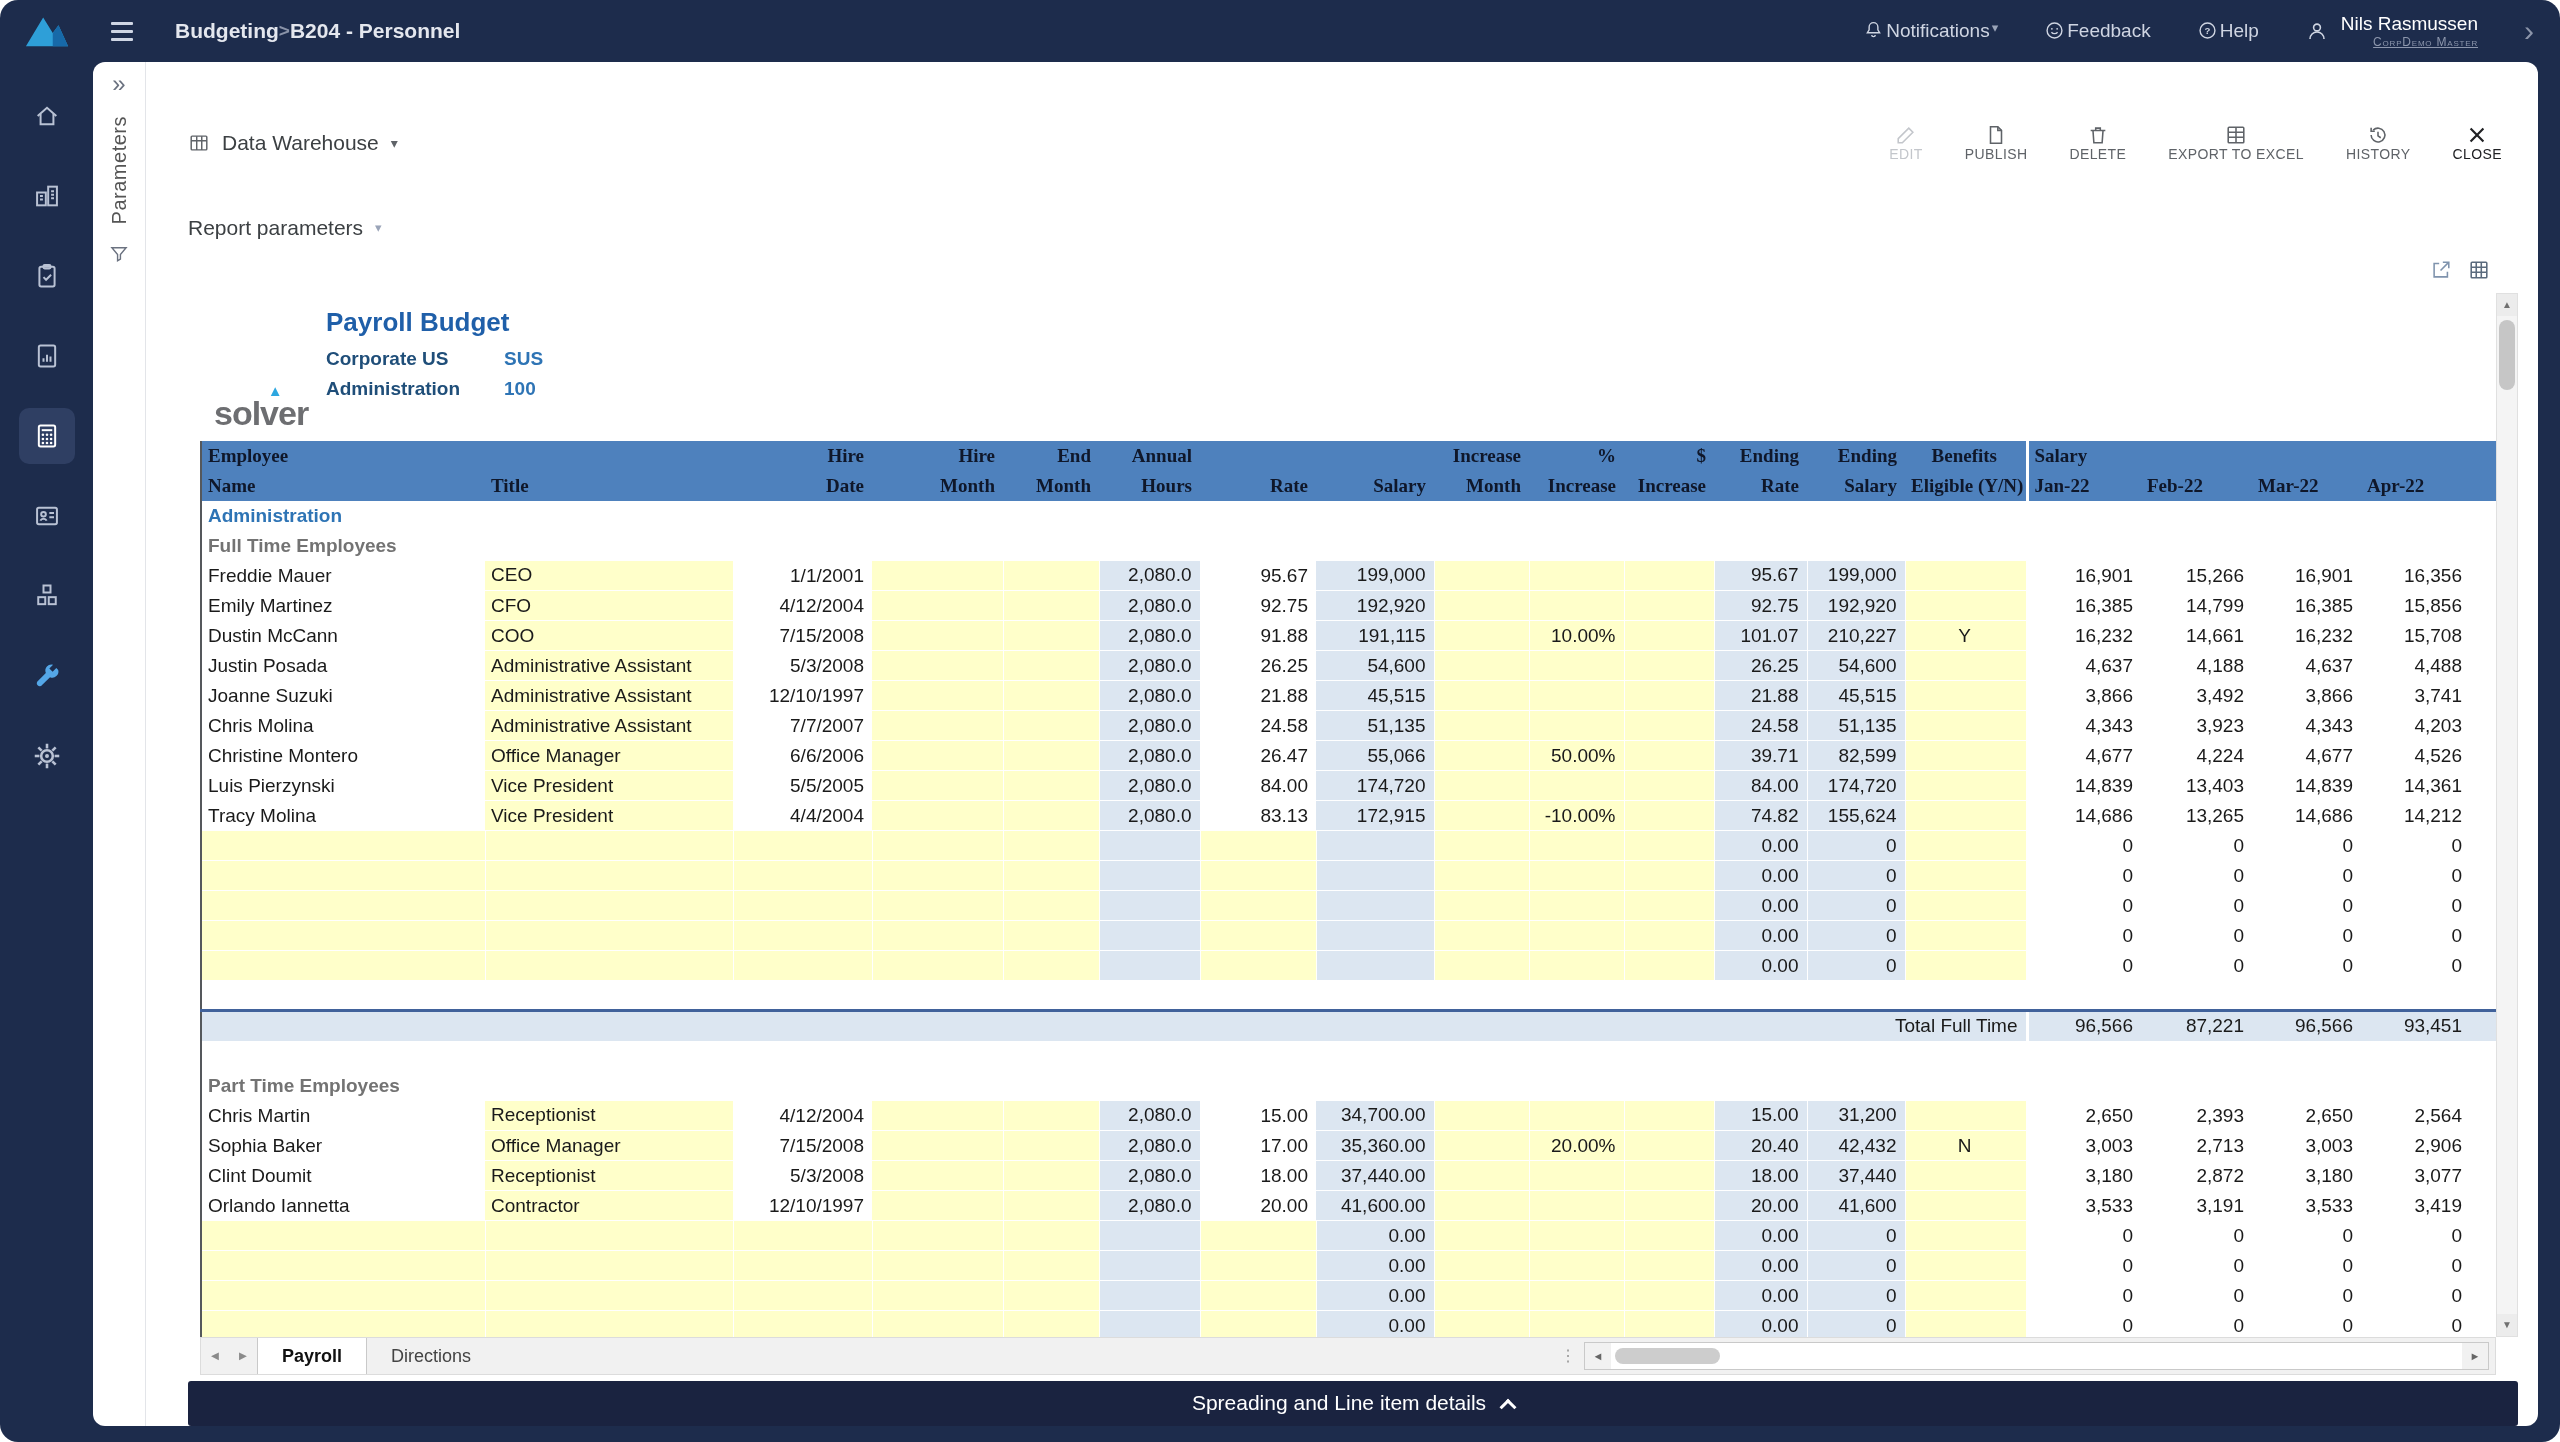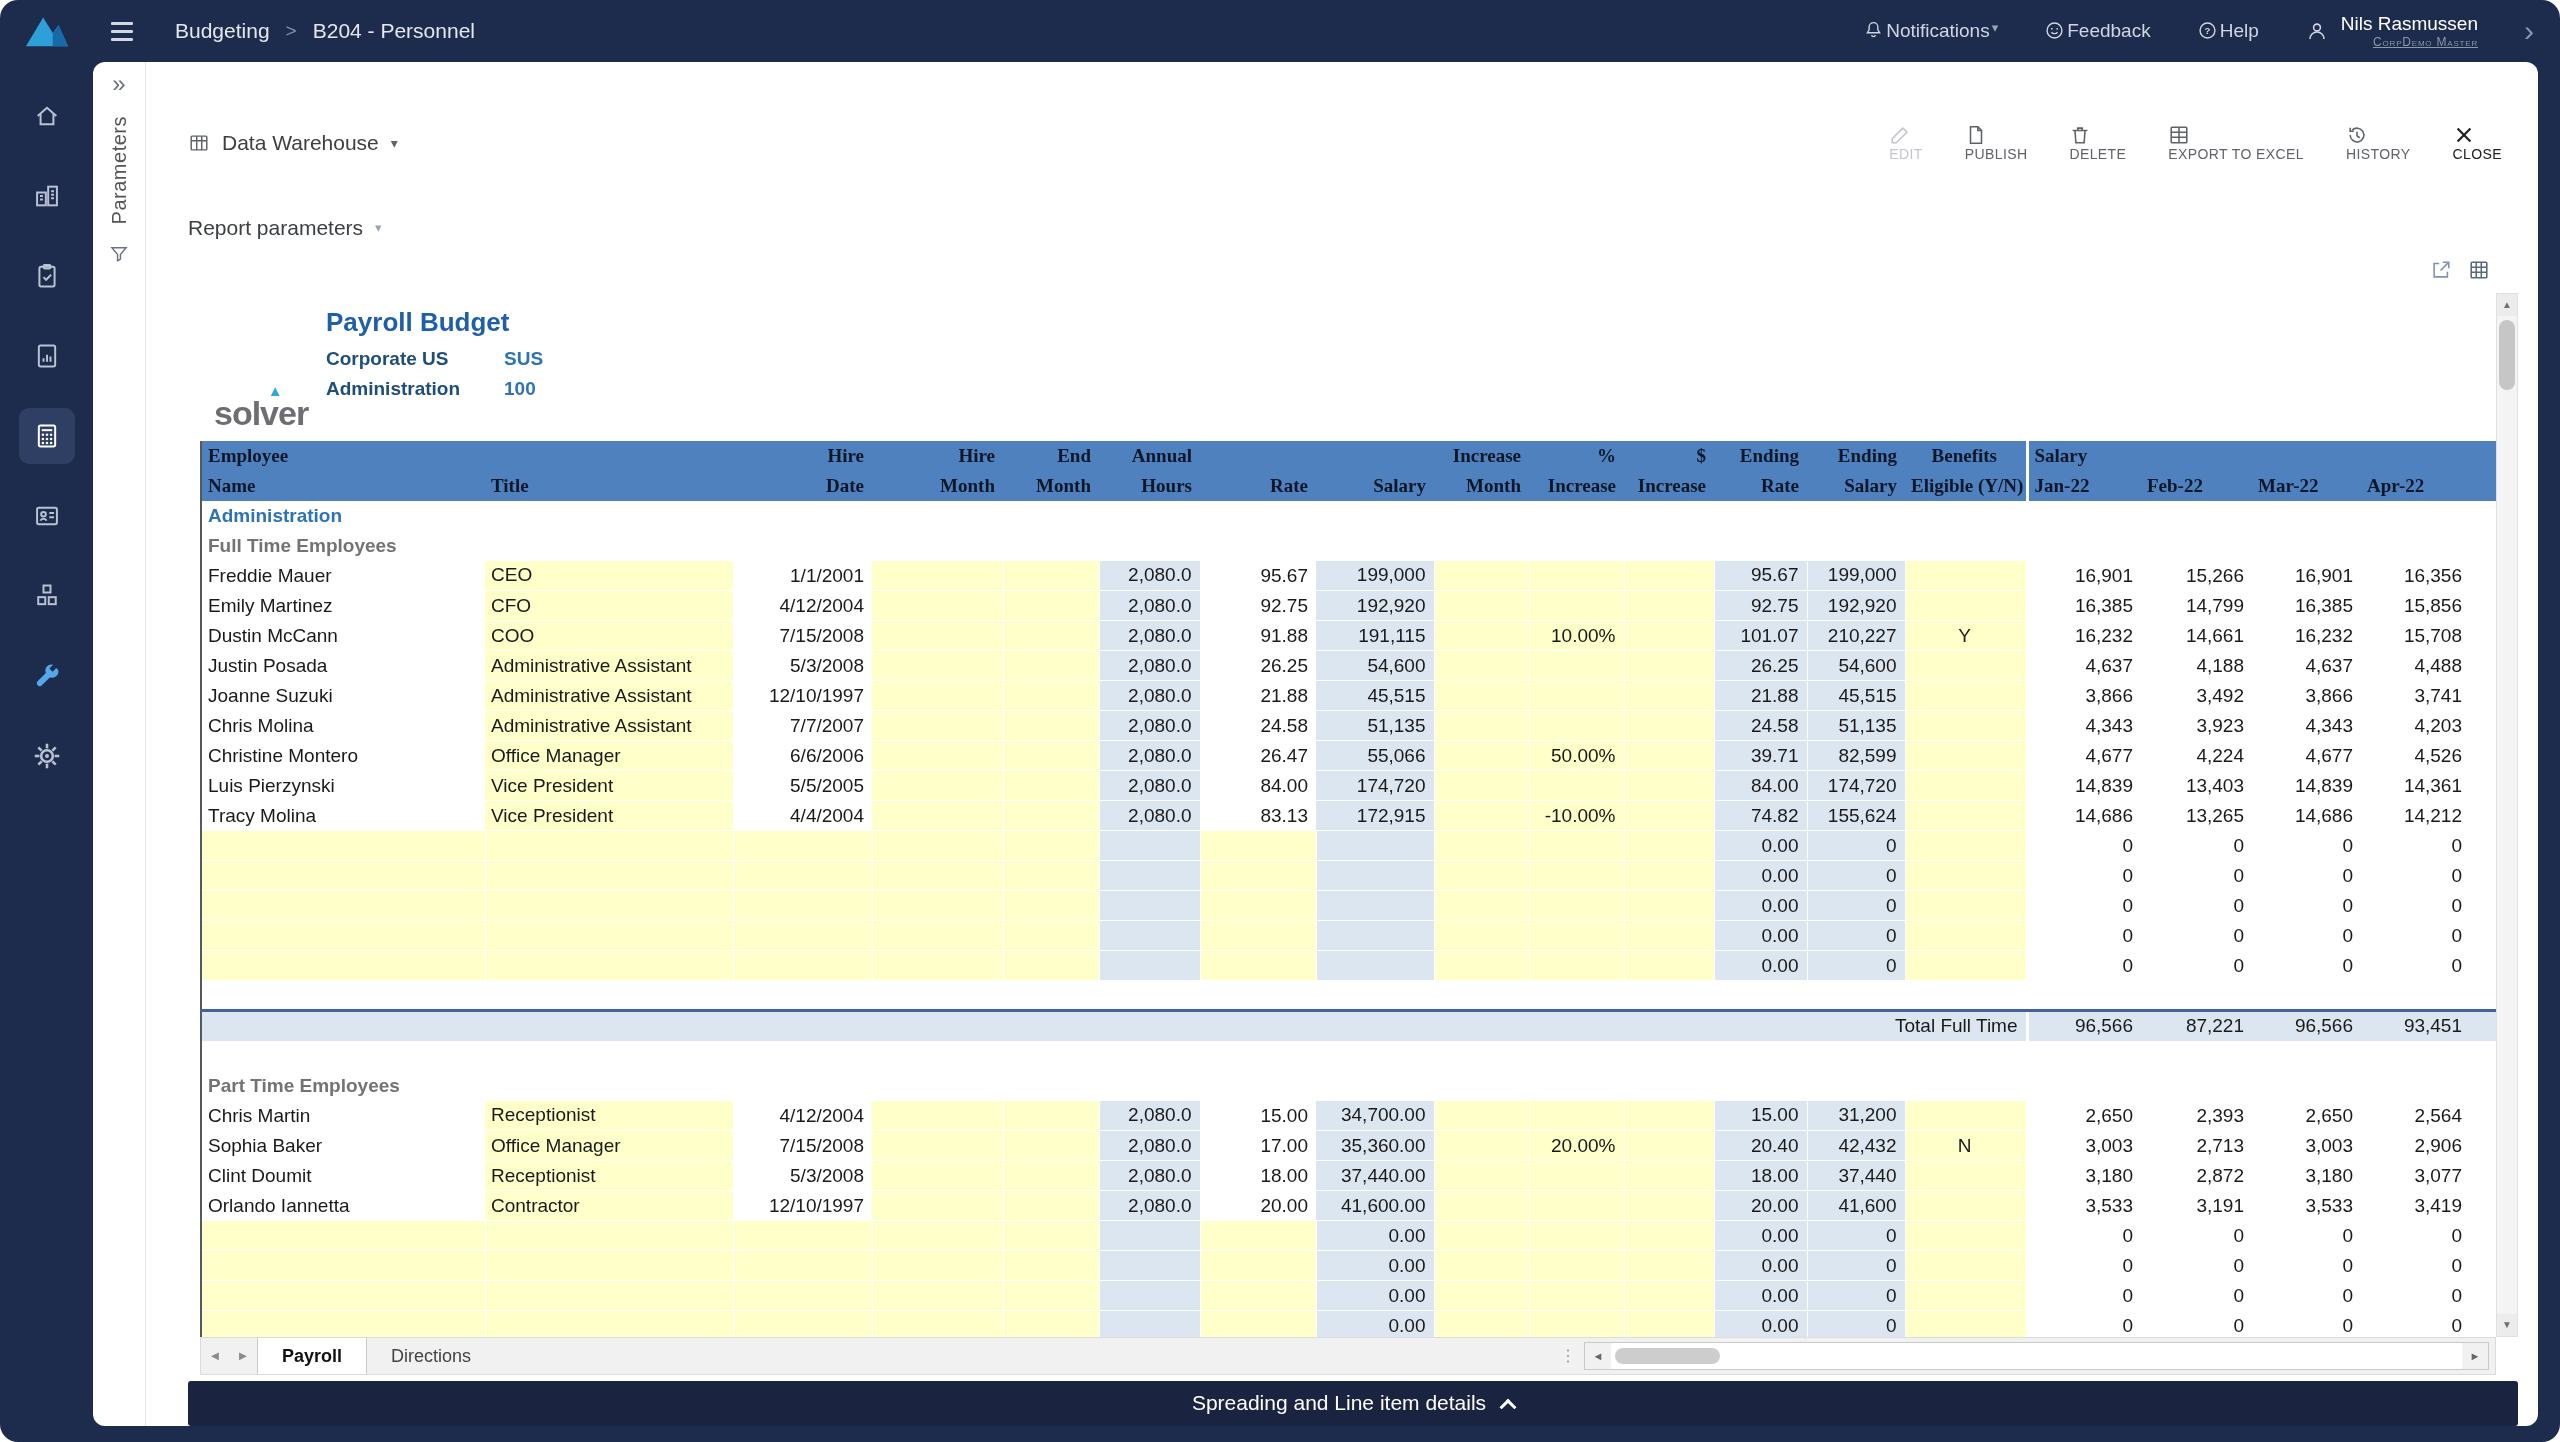--- a/index.html
+++ b/index.html
@@ -5,21 +5,21 @@
   * { box-sizing: border-box; margin: 0; padding: 0; }
   html,body { width:2560px; height:1442px; overflow:hidden; background:#fff;
     font-family:"Liberation Sans", sans-serif; }
   .app { position:absolute; inset:0; background:#1d2c4c; border-radius:18px; overflow:hidden; }
 
   
   .topbar { height:62px; display:flex; align-items:center; color:#cfd5e2; }
   .logo-box { width:93px; display:flex; justify-content:center; align-items:center; }
   .hamburger { margin-left:18px; cursor:pointer; display:flex; flex-direction:column; gap:5px; }
   .hamburger span { width:22px; height:3px; background:#cfd6e4; border-radius:1px; }
-  .breadcrumb { margin-left:42px; font-size:21px; display:flex; gap:16px; align-items:center; }
+  .breadcrumb { margin-left:42px; font-size:21px; display:flex; align-items:center;font-weight:bold; }
   .crumb { color:#e4e7ee; }
   .crumb-sep { color:#8a93a8; font-size:19px; }
   .topbar-right { margin-left:auto; display:flex; align-items:center; gap:46px; padding-right:26px; }
   .top-item { display:flex; align-items:flex-start; gap:2px; font-size:19px; color:#cfd5e2; cursor:pointer; }
   .caret { font-size:13px; color:#9aa4b8; }
   .user-block { display:flex; align-items:center; gap:12px; cursor:pointer; }
   .user-text { display:flex; flex-direction:column; align-items:flex-end; }
   .user-name { color:#fff; font-size:19px; }
   .user-org { color:#8d97ad; font-size:12px; letter-spacing:.8px; font-variant:small-caps;text-decoration:underline; }
   .chev-right { font-size:30px; color:#8b94a9; line-height:20px; cursor:pointer; }
@@ -40,21 +40,21 @@
   .collapse-gg { font-size:24px; color:#6b7280; cursor:pointer; line-height:24px; }
   .params-label { writing-mode:vertical-rl; transform:rotate(180deg); color:#555; font-size:20px; letter-spacing:.5px; }
   .funnel { color:#6b7280; cursor:pointer; }
 
   
   .main { flex:1; display:flex; flex-direction:column; padding:0 20px 0 42px;margin-top:28px; }
   .toolbar { height:108px; display:flex; align-items:center; }
   .dw-btn { display:flex; align-items:center; gap:12px; font-size:21px; color:#3c4043; cursor:pointer; }
   .dw-btn .caret { color:#5f6368; font-size:14px; }
   .actions { margin-left:auto; display:flex; gap:10px; }
-  .action-btn { display:flex; flex-direction:column; align-items:flex-start; gap:0; padding:10px 16px;
+  .action-btn { display:flex; flex-direction:column; align-items:center; gap:0; padding:10px 16px;
     color:#5f6368; cursor:pointer; }
   .action-btn .lbl { font-size:14px; letter-spacing:.4px; white-space:nowrap; }
   .action-btn.disabled { color:#c3c6cb; cursor:default; }
   .action-btn.close { color:#202124; }
 
   .report-params { height:64px; display:flex; align-items:center; gap:12px; font-size:21px; color:#3c4043; cursor:pointer; }
   .sheet-icons { height:34px; display:flex; justify-content:flex-end; gap:16px; padding-right:28px; }
   .sheet-icons .sicon { cursor:pointer; }
 
   

